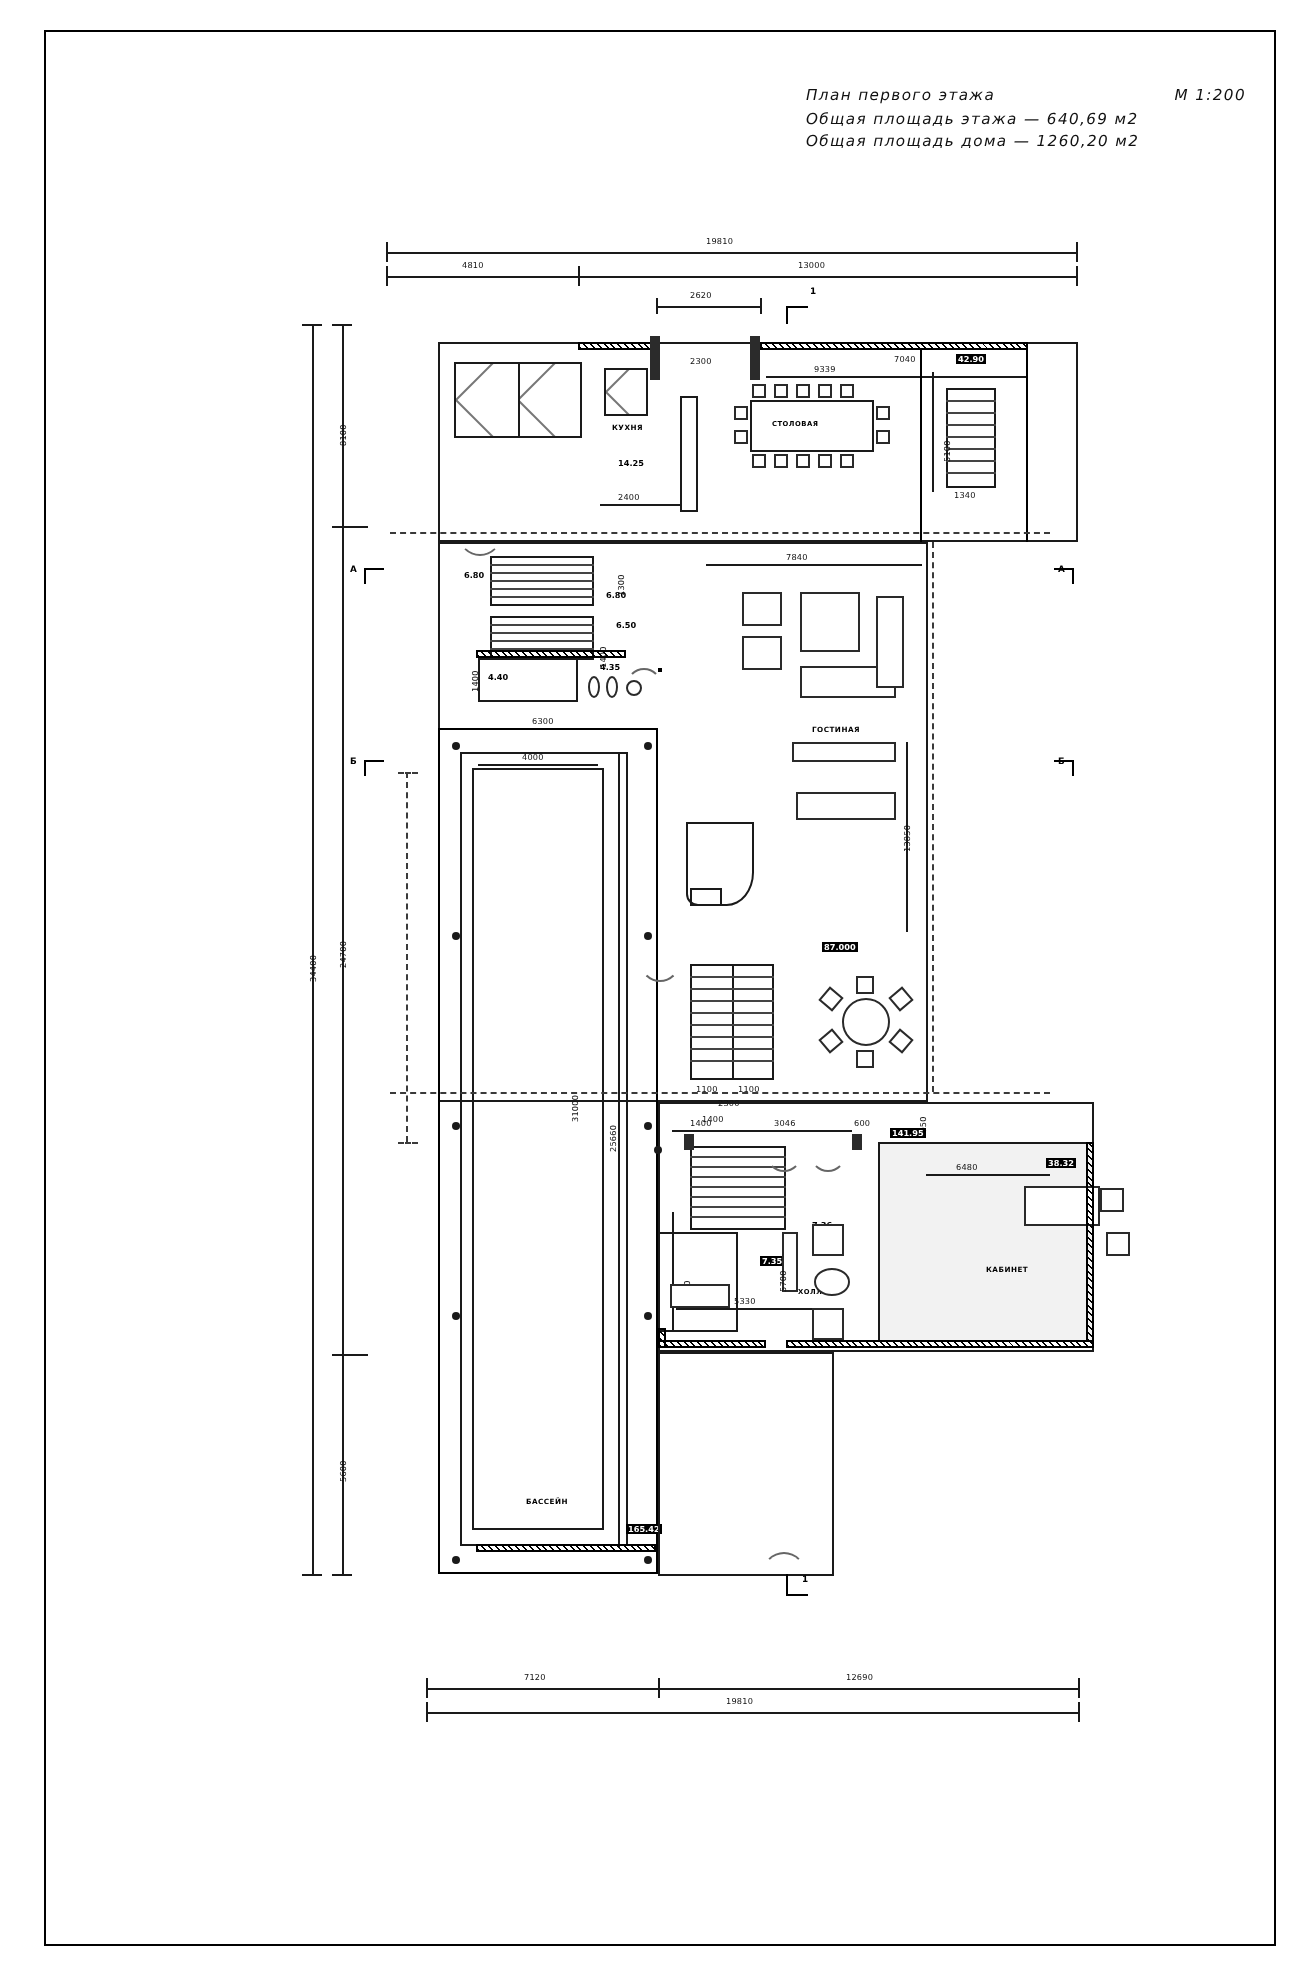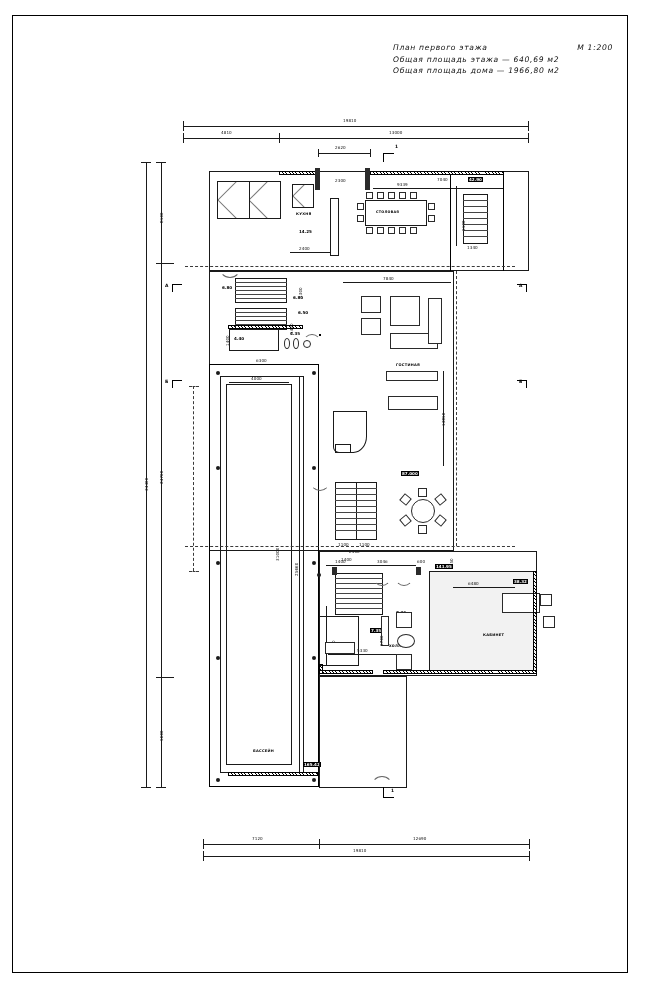--- a/index.html
+++ b/index.html
@@ -9,21 +9,21 @@
   }
   body {
     width: 652px;
     height: 990px;
     font-family: "DejaVu Sans", sans-serif;
     color: #000000;
     overflow: hidden;
   }
   #sheet {
     position: absolute;
-    left: 12px;
+    left: 22px;
     top: 15px;
     width: 616px;
     height: 958px;
     border: 1.5px solid #000;
     box-sizing: border-box;
     background: #fff;
   }
   
   #title-block {
     position: absolute;
@@ -186,21 +186,21 @@
 
   <div id="title-block">
     <div class="trow">
       <span class="tleft">План первого этажа</span>
       <span class="tright">М 1:200</span>
     </div>
     <div class="trow">
       <span class="tleft">Общая площадь этажа — 640,69 м2</span>
     </div>
     <div class="trow">
-      <span class="tleft">Общая площадь дома — 1966,80 м2</span>
+      <span class="tleft">Общая площадь дома — 1260,20 м2</span>
     </div>
   </div>
 
   <div class="ln h" style="left:170px; top:110px; width:345px;"></div>
   <div class="tick" style="left:170px; top:105px; height:10px;"></div>
   <div class="tick" style="left:515px; top:105px; height:10px;"></div>
   <div class="dim" style="left:330px; top:102px;">19810</div>
 
   <div class="ln h" style="left:170px; top:122px; width:345px;"></div>
   <div class="tick" style="left:170px; top:117px; height:10px;"></div>

